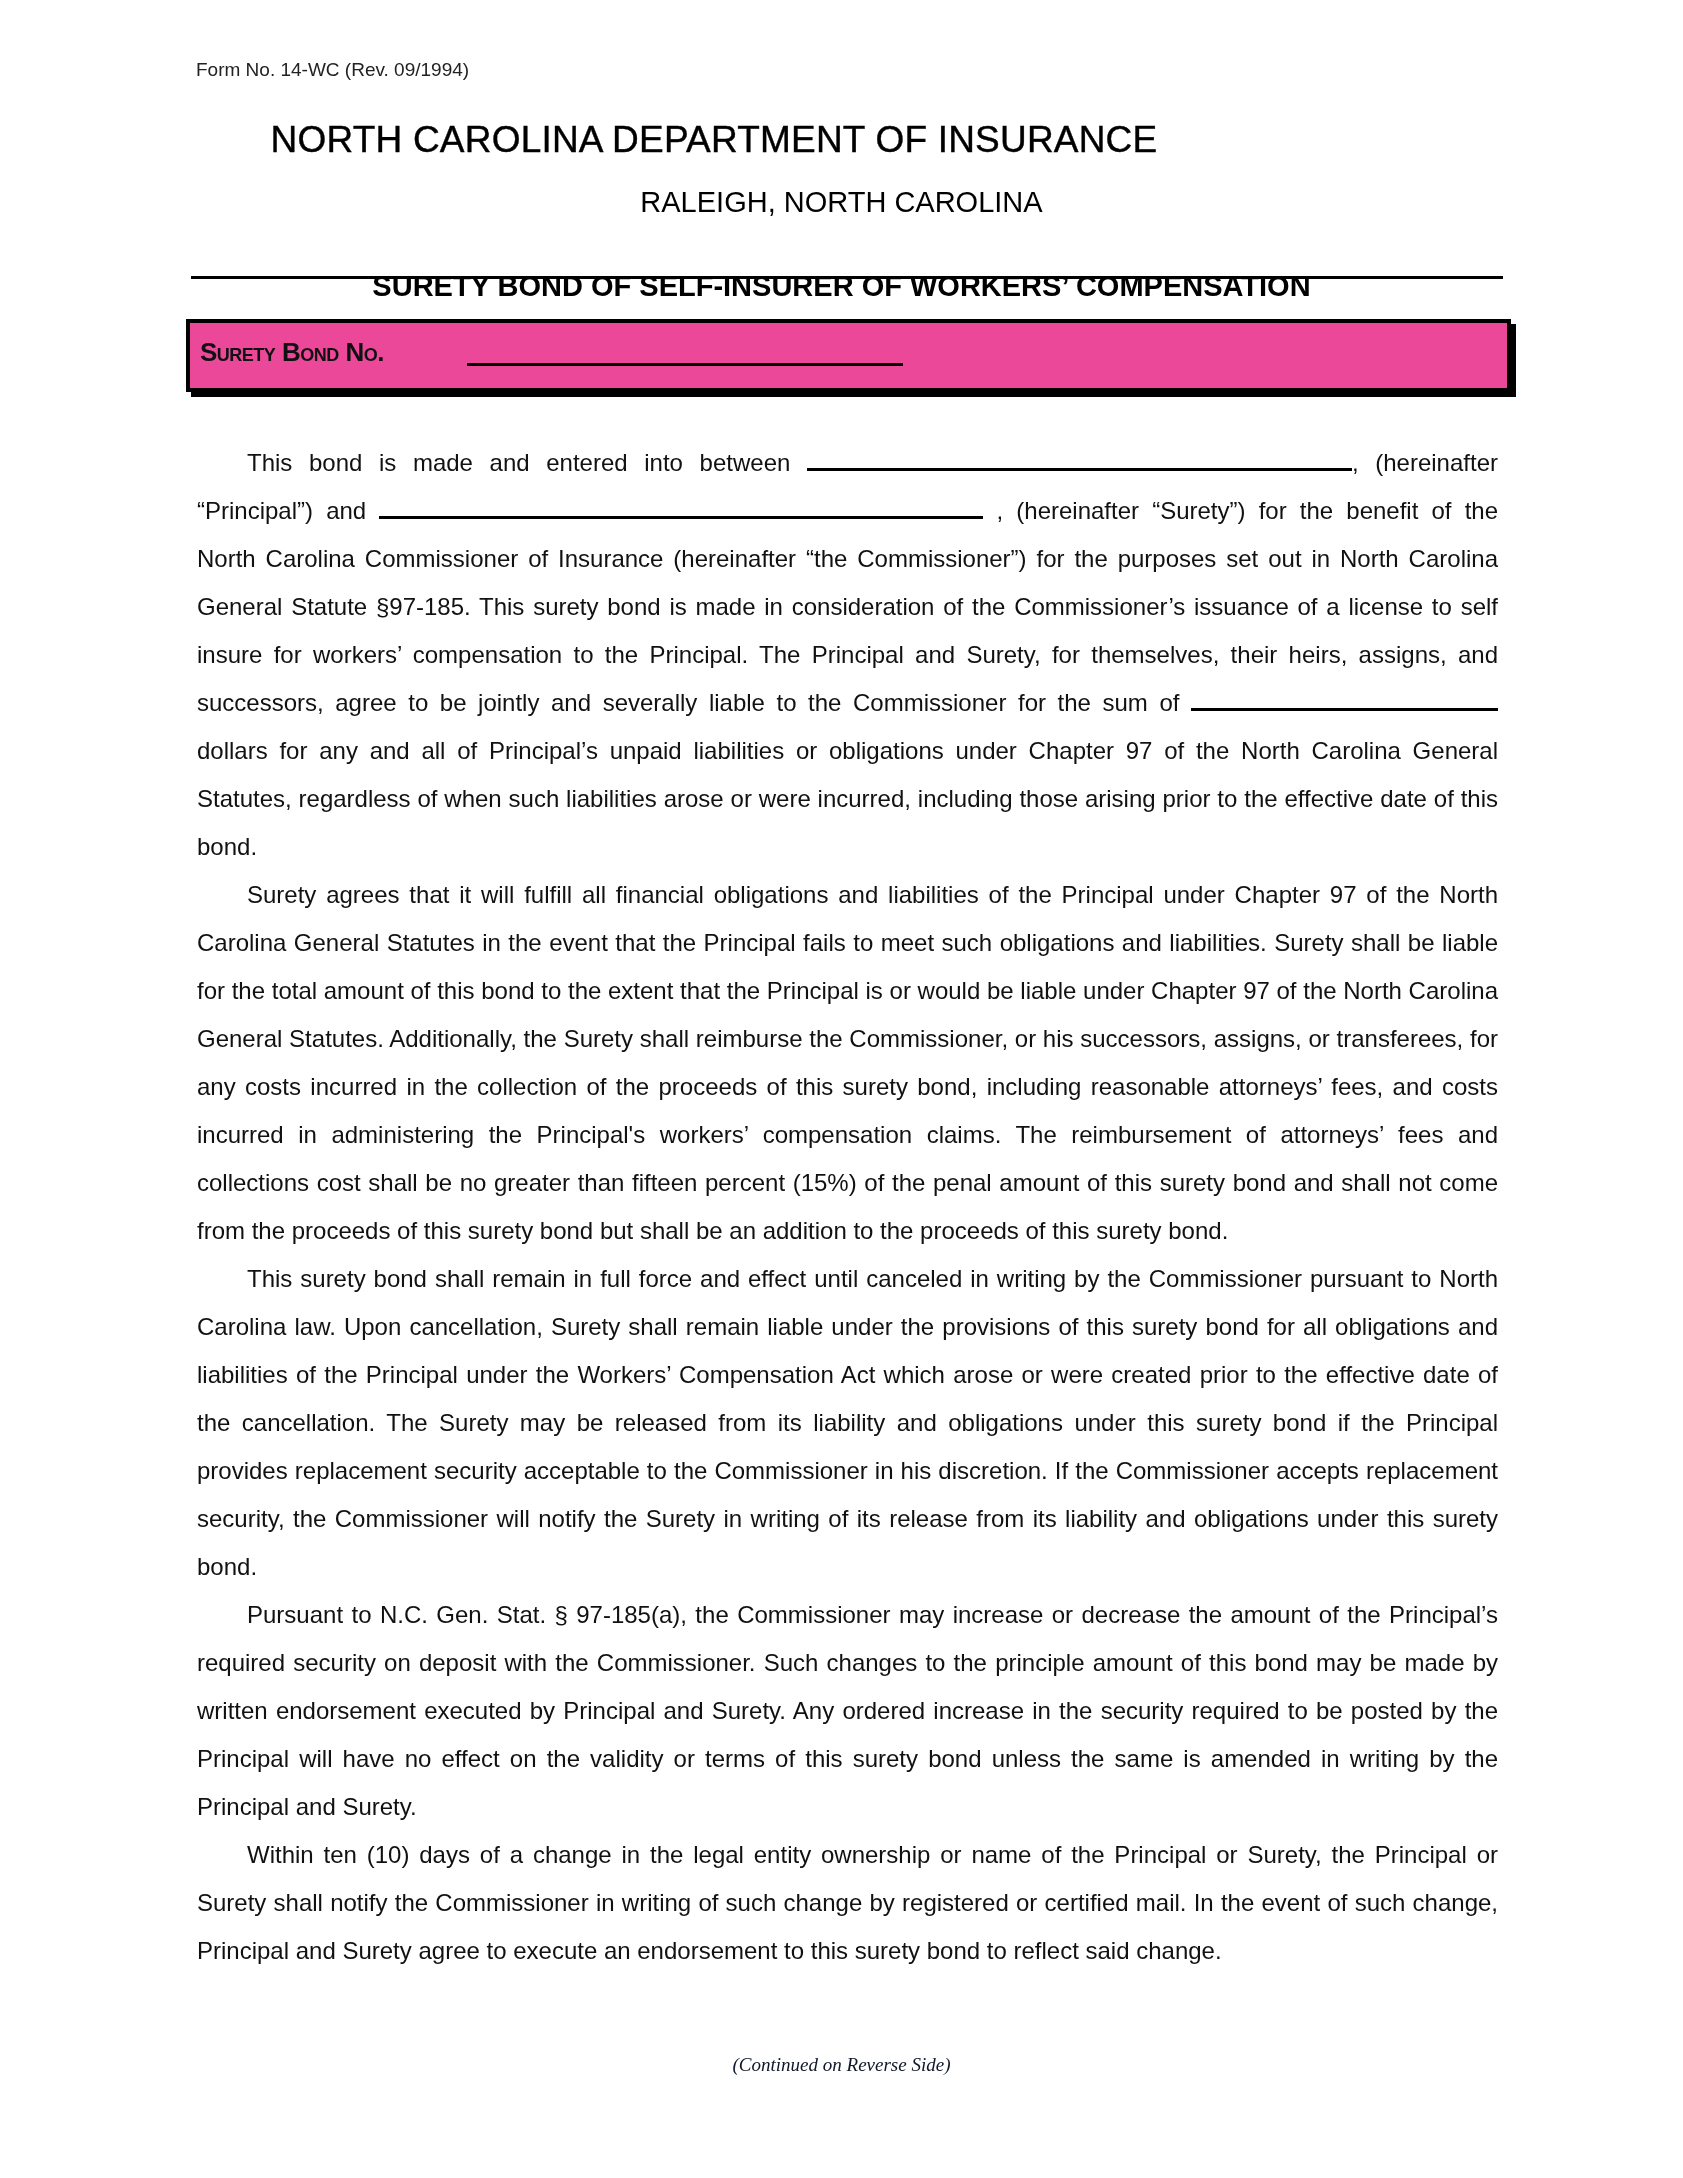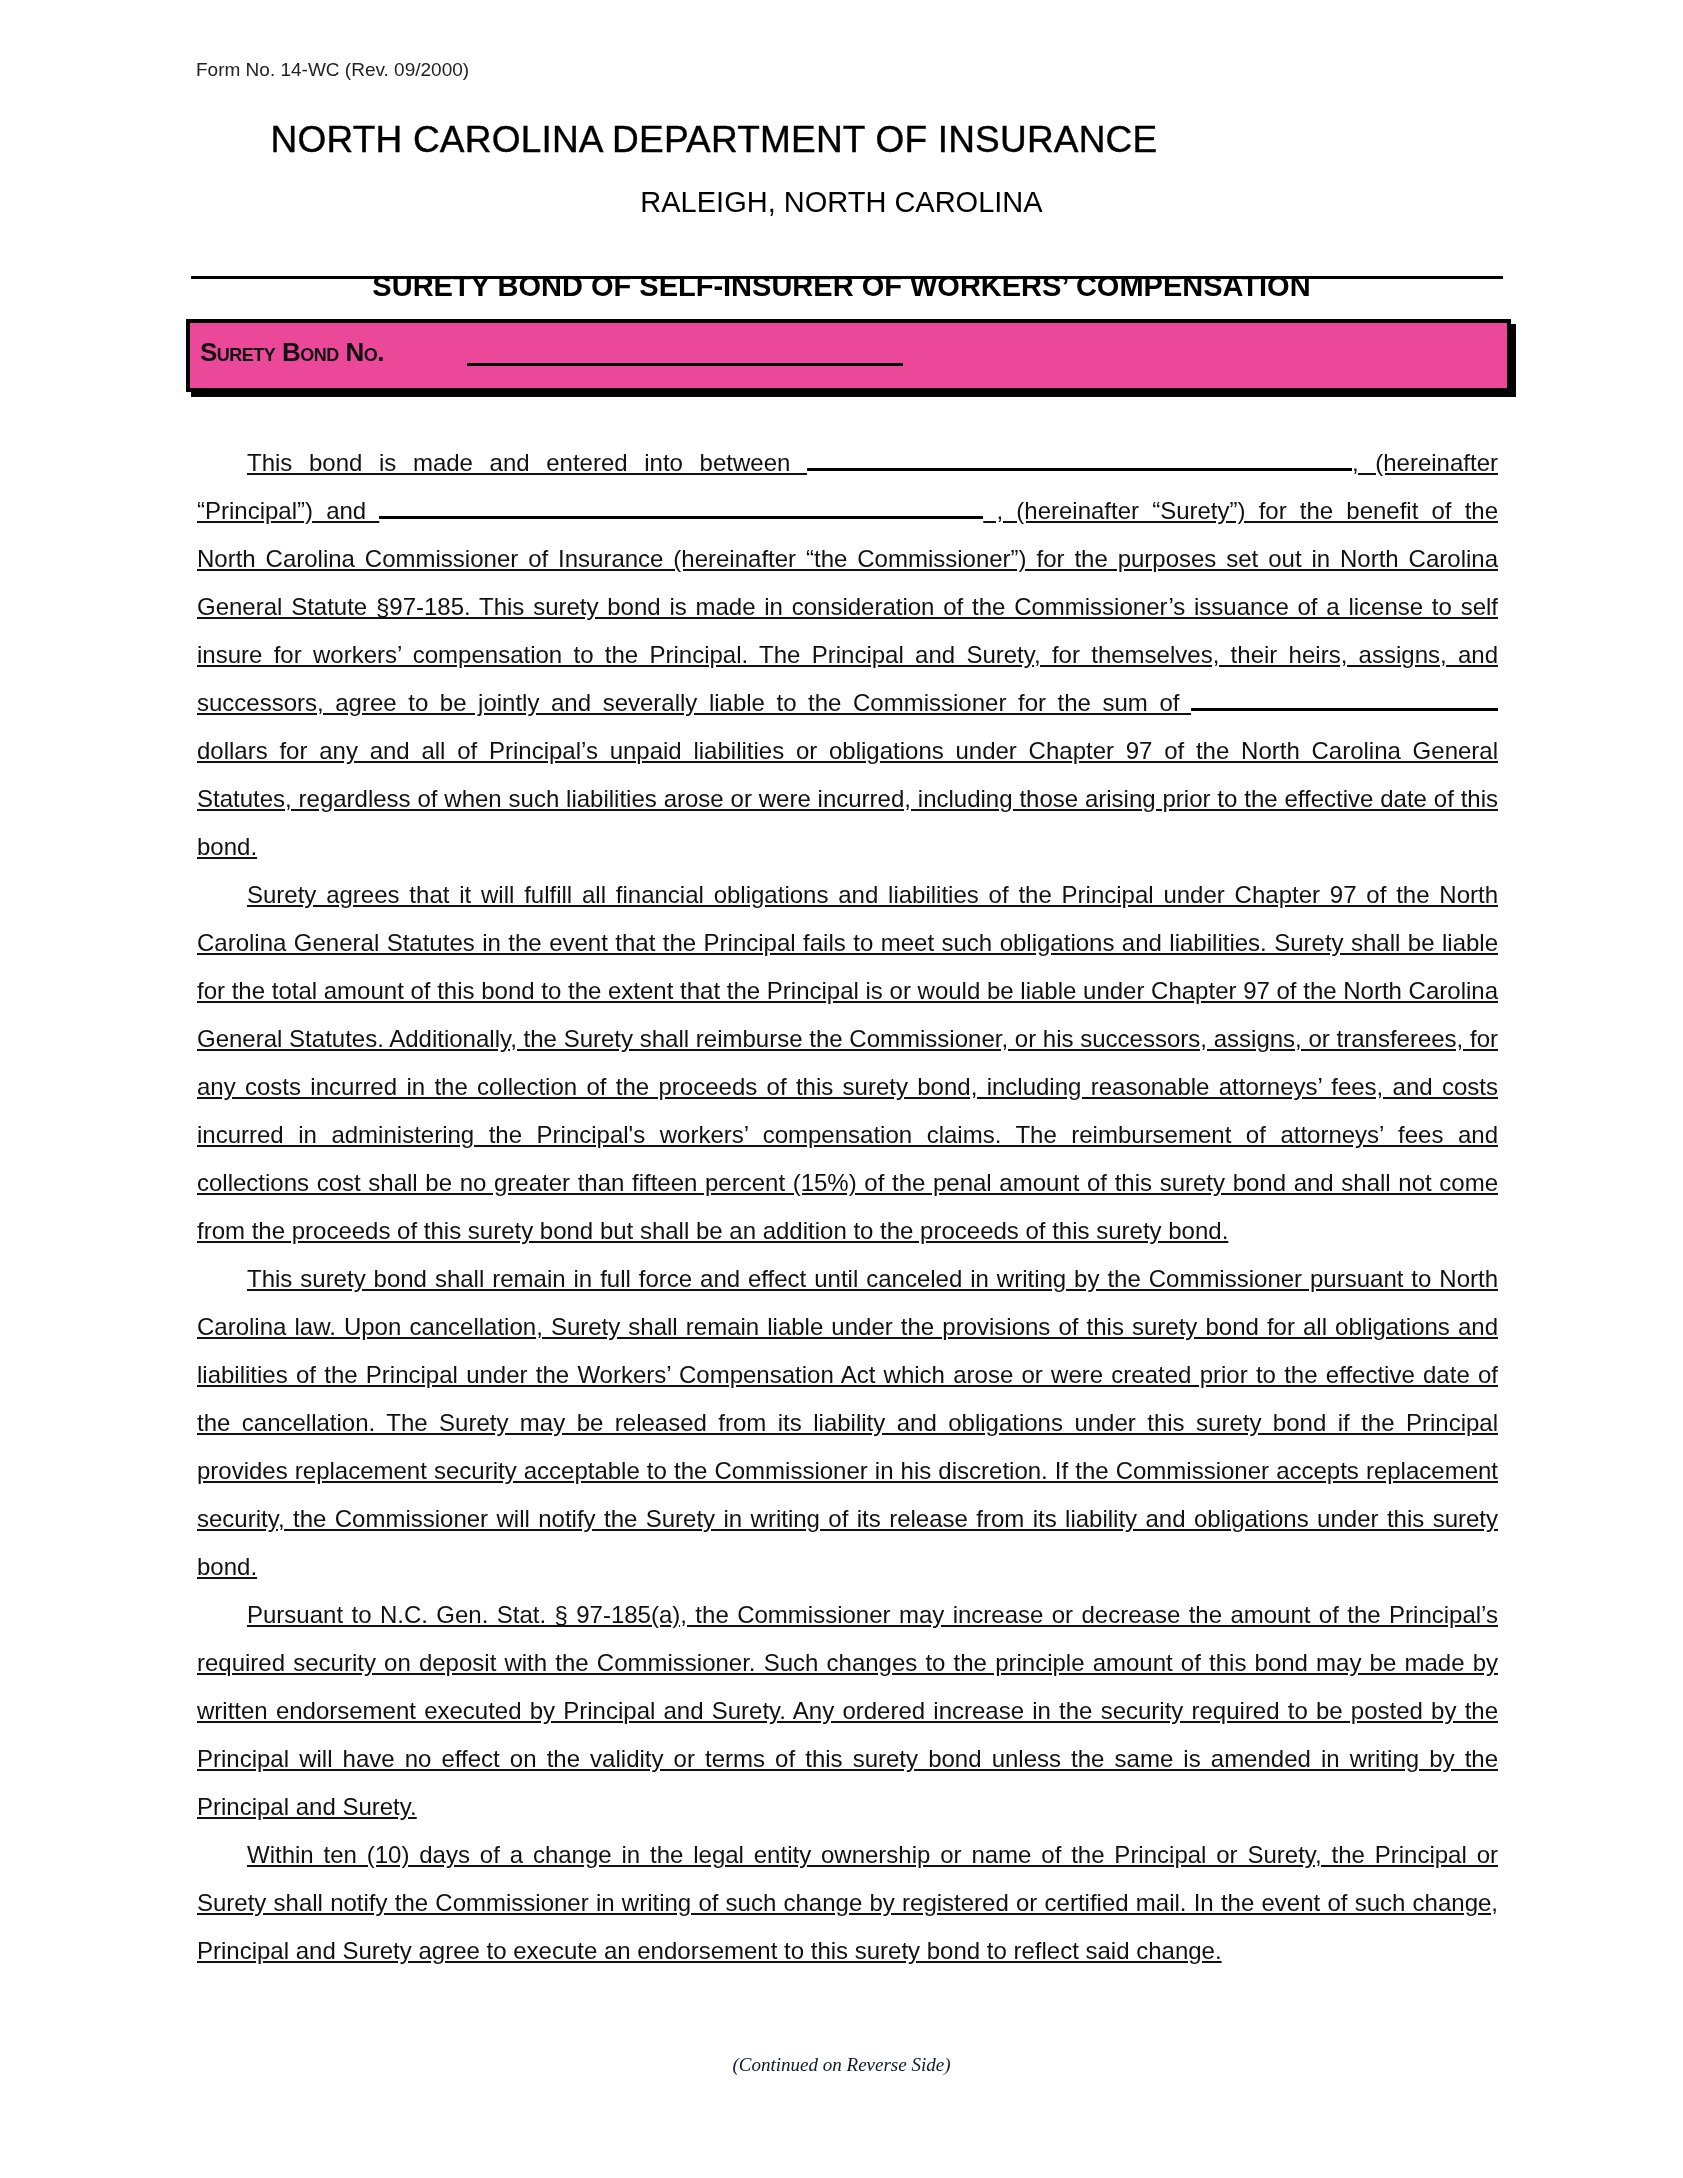--- a/index.html
+++ b/index.html
@@ -6,31 +6,31 @@
   body { width: 1683px; height: 2178px; position: relative; overflow: hidden; font-family: "Liberation Sans", sans-serif; color: #111; }
   .form-no { position: absolute; left: 196px; top: 59px; font-size: 19px; color: #222; }
   .h1 { position: absolute; left: 0; width: 1428px; top: 119px; text-align: center; font-size: 37px; font-weight: 400; letter-spacing: 0.2px; color: #000; -webkit-text-stroke: 0.4px #000; }
   .h2 { position: absolute; left: 0; width: 1683px; top: 186px; text-align: center; font-size: 29px; font-weight: 400; color: #000; }
   .h3 { position: absolute; left: 0; width: 1683px; top: 238px; text-align: center; font-size: 29px; font-weight: 700; color: #000; margin-top: 32px; }
   .rule { position: absolute; left: 191px; width: 1312px; top: 276px; height: 3px; background: #000; }
   .bond-box { position: absolute; left: 186px; top: 319px; width: 1317px; height: 65px; border: 4px solid #000; box-shadow: 5px 5px 0 #000; background: #ec4899; }
   .bond-label { position: absolute; left: 10px; top: 14px; font-size: 26px; font-weight: 700; font-variant: small-caps; letter-spacing: -0.5px; }
   .bond-line { position: absolute; left: 277px; top: 40px; width: 436px; height: 3px; background: #000; }
   .body { position: absolute; left: 197px; width: 1301px; top: 439px; font-size: 24px; line-height: 48px; text-align: justify; color: #111; }
-  .body p { margin: 0; text-indent: 50px; text-decoration: underline; }
+  .body p { margin: 0; text-indent: 50px; }
   .blank { display: inline-block; border-bottom: 3px solid #000; height: 22px; vertical-align: baseline; }
   .b1 { width: 545px; }
   .b2 { width: 604px; }
   .b3 { width: 307px; }
   .footer { position: absolute; left: 0; width: 1683px; top: 2054px; text-align: center; font-family: "Liberation Serif", serif; font-style: italic; font-size: 19px; color: #0f172a; }
 </style>
 </head>
 <body>
 
-<div class="form-no">Form No. 14-WC (Rev. 09/2000)</div>
+<div class="form-no">Form No. 14-WC (Rev. 09/1994)</div>
 
 <div class="h1">NORTH CAROLINA DEPARTMENT OF INSURANCE</div>
 <div class="h2">RALEIGH, NORTH CAROLINA</div>
 <div class="h3">SURETY BOND OF SELF-INSURER OF WORKERS’ COMPENSATION</div>
 <div class="rule"></div>
 
 <div class="bond-box">
   <span class="bond-label">Surety Bond No.</span>
   <span class="bond-line"></span>
 </div>

